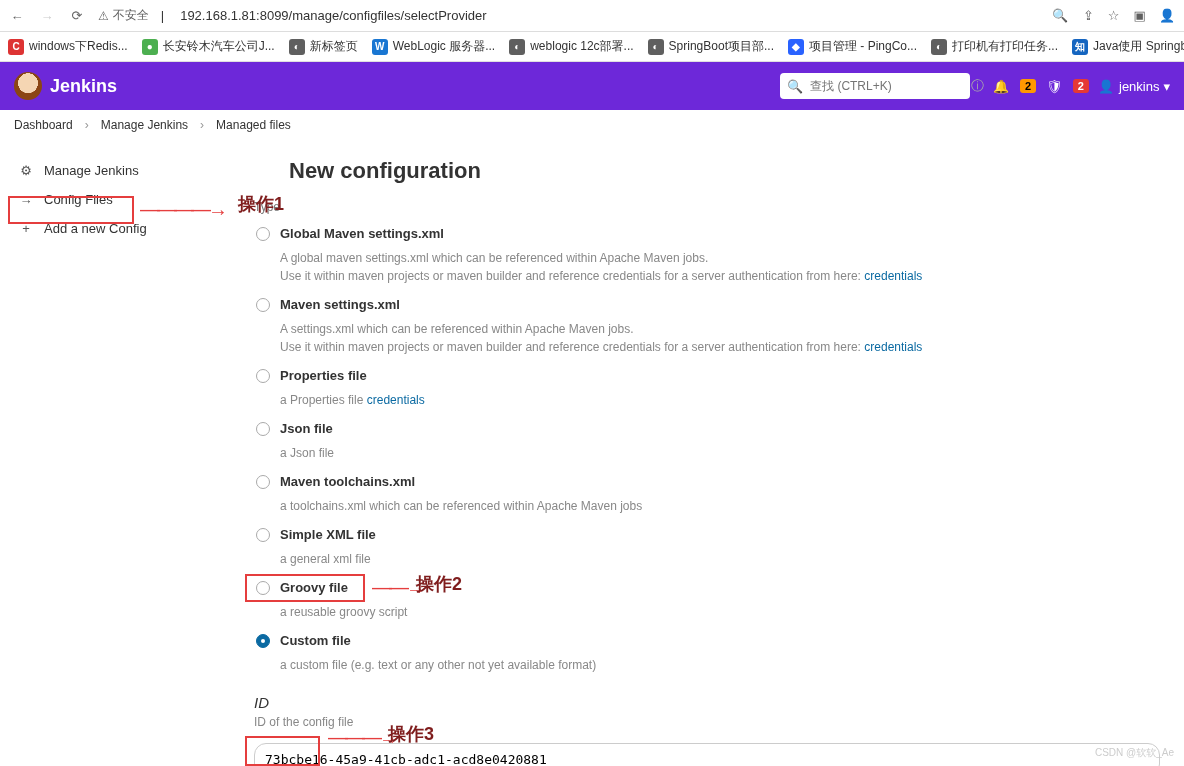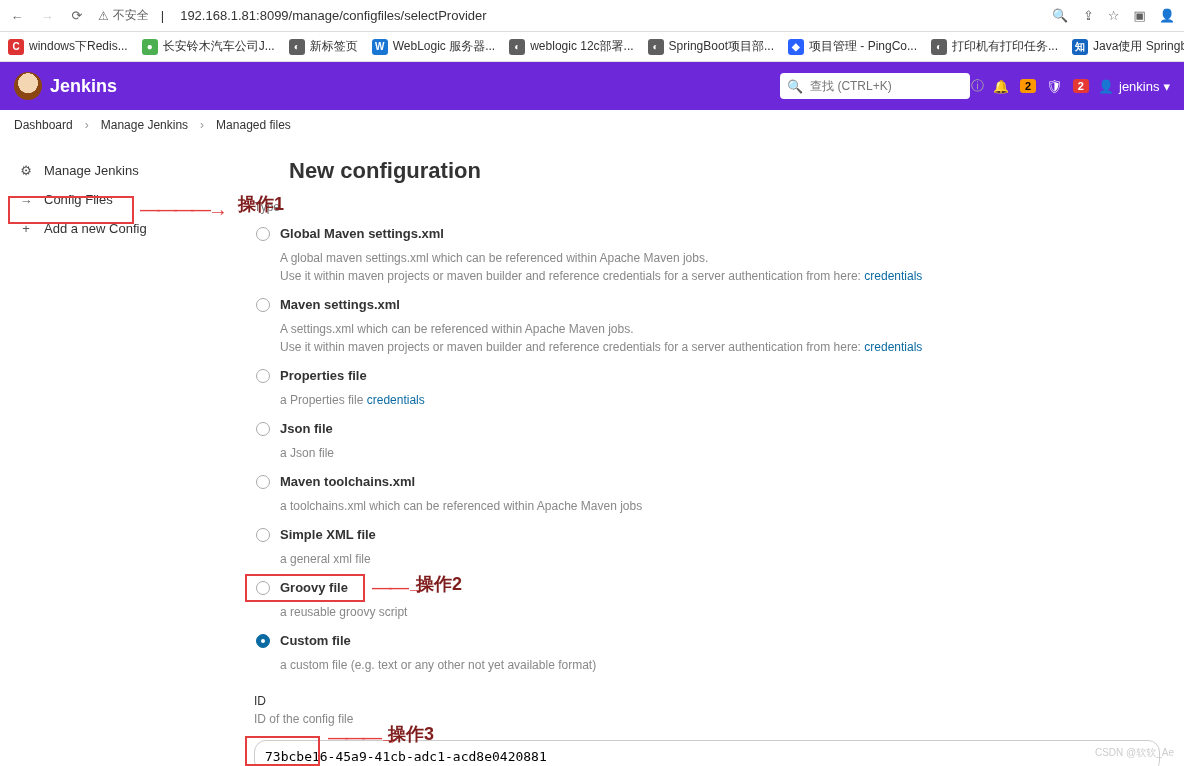--- a/index.html
+++ b/index.html
@@ -44,21 +44,21 @@
 .type-label { font-size: 12px; color: #777; margin-bottom: 4px; }
 
 .radio-item { display: flex; align-items: flex-end; gap: 10px; padding: 8px 2px; }
 .radio { width: 14px; height: 14px; border: 1.5px solid #aaa; border-radius: 50%; margin-top: 1px; flex-shrink: 0; cursor: pointer; display: flex; align-items: center; justify-content: center; }
 .radio.sel { border-color: #0b6aa2; background: #0b6aa2; }
 .radio.sel::after { content: ""; width: 4px; height: 4px; background: #fff; border-radius: 50%; }
 .radio-label { font-size: 13px; font-weight: bold; }
 .radio-desc { font-size: 12px; color: #888; padding-left: 26px; margin-bottom: 4px; line-height: 1.5; }
 .radio-desc a { color: #0b6aa2; text-decoration: none; }
 
-.id-label { font-size: 12px; color: #333; margin-top: 20px; margin-bottom: 4px; }
+.id-label { font-size: 15px; color: #333; margin-top: 20px; margin-bottom: 4px; font-style: italic; }
 .id-desc { font-size: 12px; color: #888; margin-bottom: 14px; }
 .id-input { width: 100%; padding: 8px 10px; border: 1px solid #ccc; border-radius: 12px; font-size: 13px; font-family: monospace; }
 
 
 .anno-box { position: absolute; border: 2px solid #e53e3e; pointer-events: none; }
 .anno-text { position: absolute; color: #7f1d1d; font-size: 18px; font-weight: bold; pointer-events: none; }
 .anno-arrow { position: absolute; color: #e53e3e; font-size: 20px; pointer-events: none; }
 
 .watermark { position: fixed; bottom: 6px; right: 10px; font-size: 10px; color: #ccc; }
 </style>

